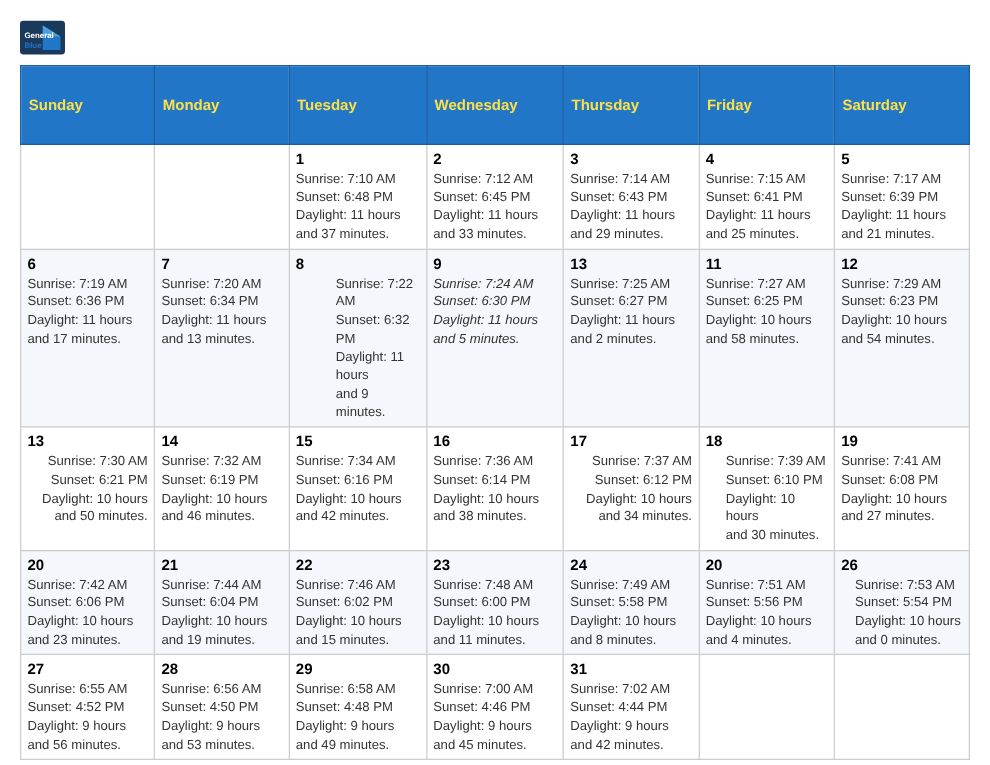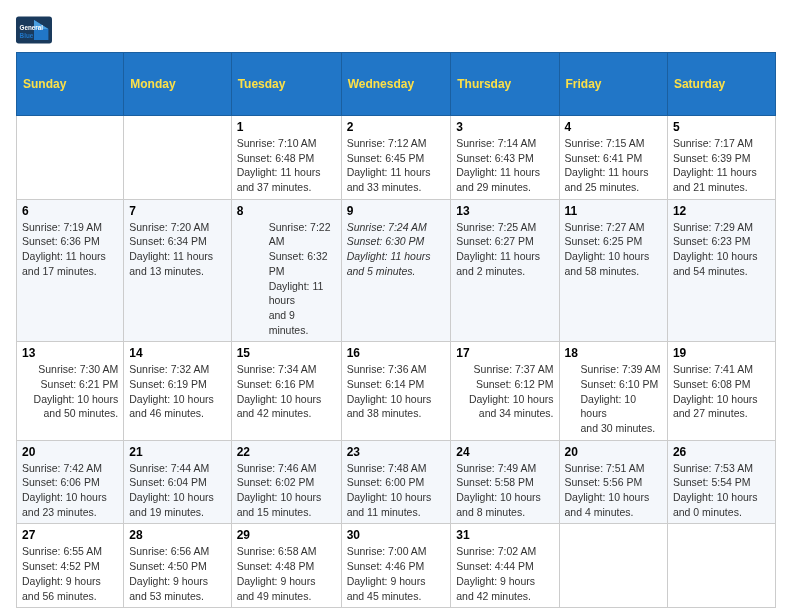--- a/index.html
+++ b/index.html
@@ -301,21 +301,21 @@
         </td>
         <td>
           <span class="day-number">20</span>
           <div class="day-info" style="white-space: pre-line;">Sunrise: 7:51 AM
 Sunset: 5:56 PM
 Daylight: 10 hours
 and 4 minutes.</div>
         </td>
         <td>
           <span class="day-number">26</span>
-          <div class="day-info" style="white-space: pre-line;">Sunrise: 7:53 AM
+          <div class="day-info" style="white-space: pre-line; margin-left: 11px;">Sunrise: 7:53 AM
 Sunset: 5:54 PM
 Daylight: 10 hours
 and 0 minutes.</div>
         </td>
       </tr>
       <tr>
         <td>
           <span class="day-number">27</span>
           <div class="day-info" style="white-space: pre-line;">Sunrise: 6:55 AM
 Sunset: 4:52 PM

